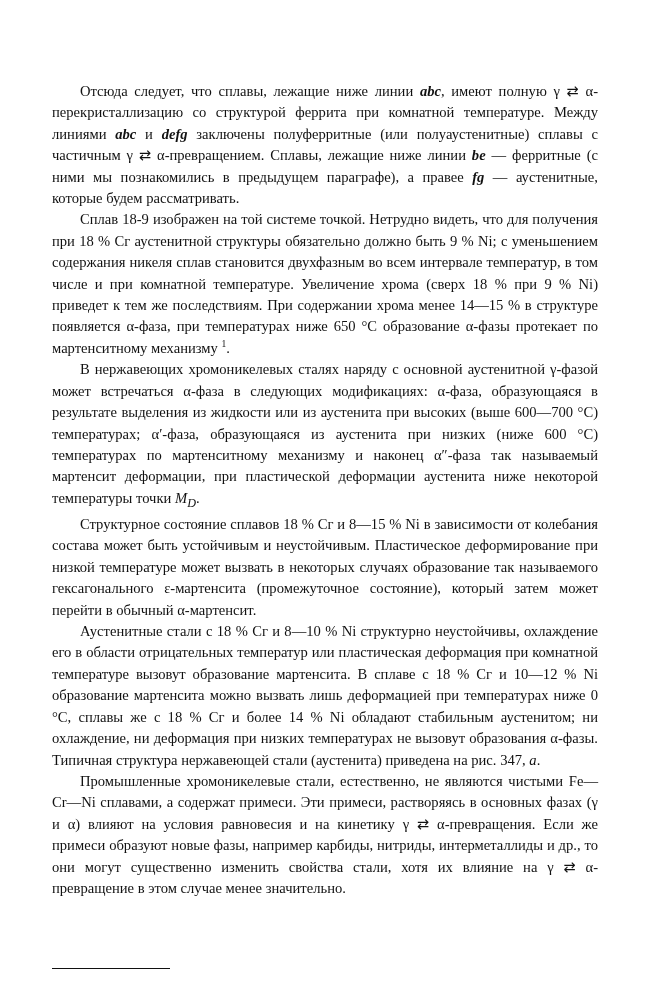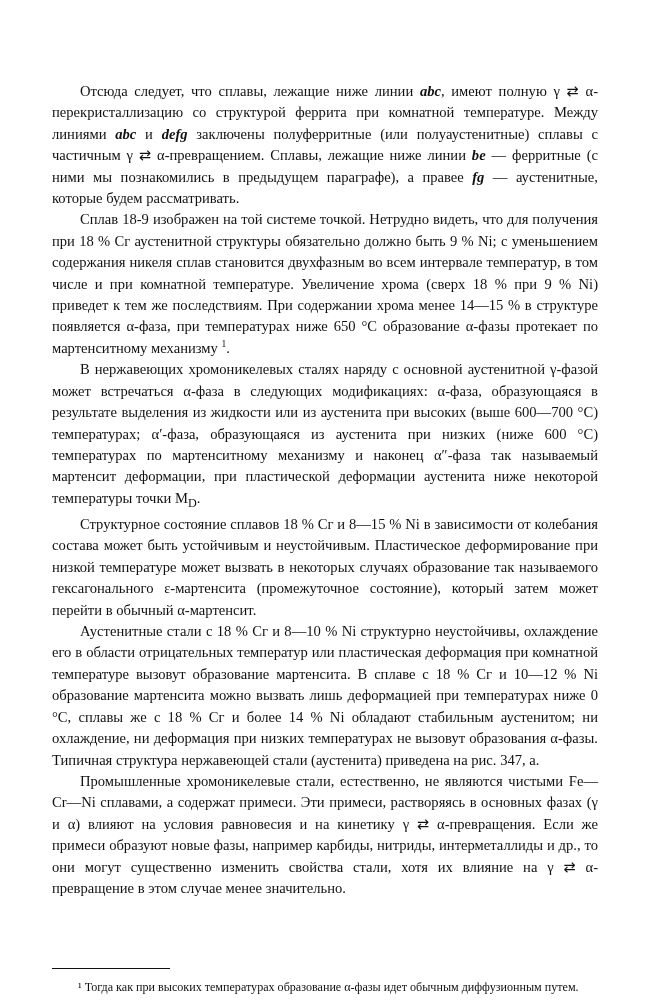--- a/index.html
+++ b/index.html
@@ -26,21 +26,21 @@
     font-size: 14.6px;
     line-height: 21.4px;
     text-align: justify;
     text-justify: inter-word;
     hyphens: manual;
   }
   .body-text p {
     margin: 0;
     text-indent: 28px;
   }
-  .it { }
+  .it { font-style: italic; }
   .bi { font-style: italic; font-weight: bold; }
   .sup {
     font-size: 9.5px;
     vertical-align: super;
     line-height: 0;
   }
   .footnote-rule {
     position: absolute;
     left: 52px;
     top: 925px;
@@ -103,19 +103,16 @@
     </p>
 
     <p>
       Промышленные хромоникелевые стали, естественно, не являются чистыми Fe—Сr—Ni сплавами, а содержат примеси. Эти примеси, растворяясь в основных фазах (γ и α) влияют на условия равновесия и на кинетику γ ⇄ α-превращения. Если же примеси образуют новые фазы, например карбиды, нитриды, интерметаллиды и др., то они могут существенно изменить свойства стали, хотя их влияние на γ ⇄ α-превращение в этом случае менее значительно.
     </p>
 
   </div>
 
   <div class="footnote-rule"></div>
 
-  <div class="footnote">
-    <p>¹ Тогда как при высоких температурах образование α-фазы идет обычным диффузионным путем.</p>
-  </div>
 
   <div class="page-number">413</div>
 
 </div>
 
 </body></html>

